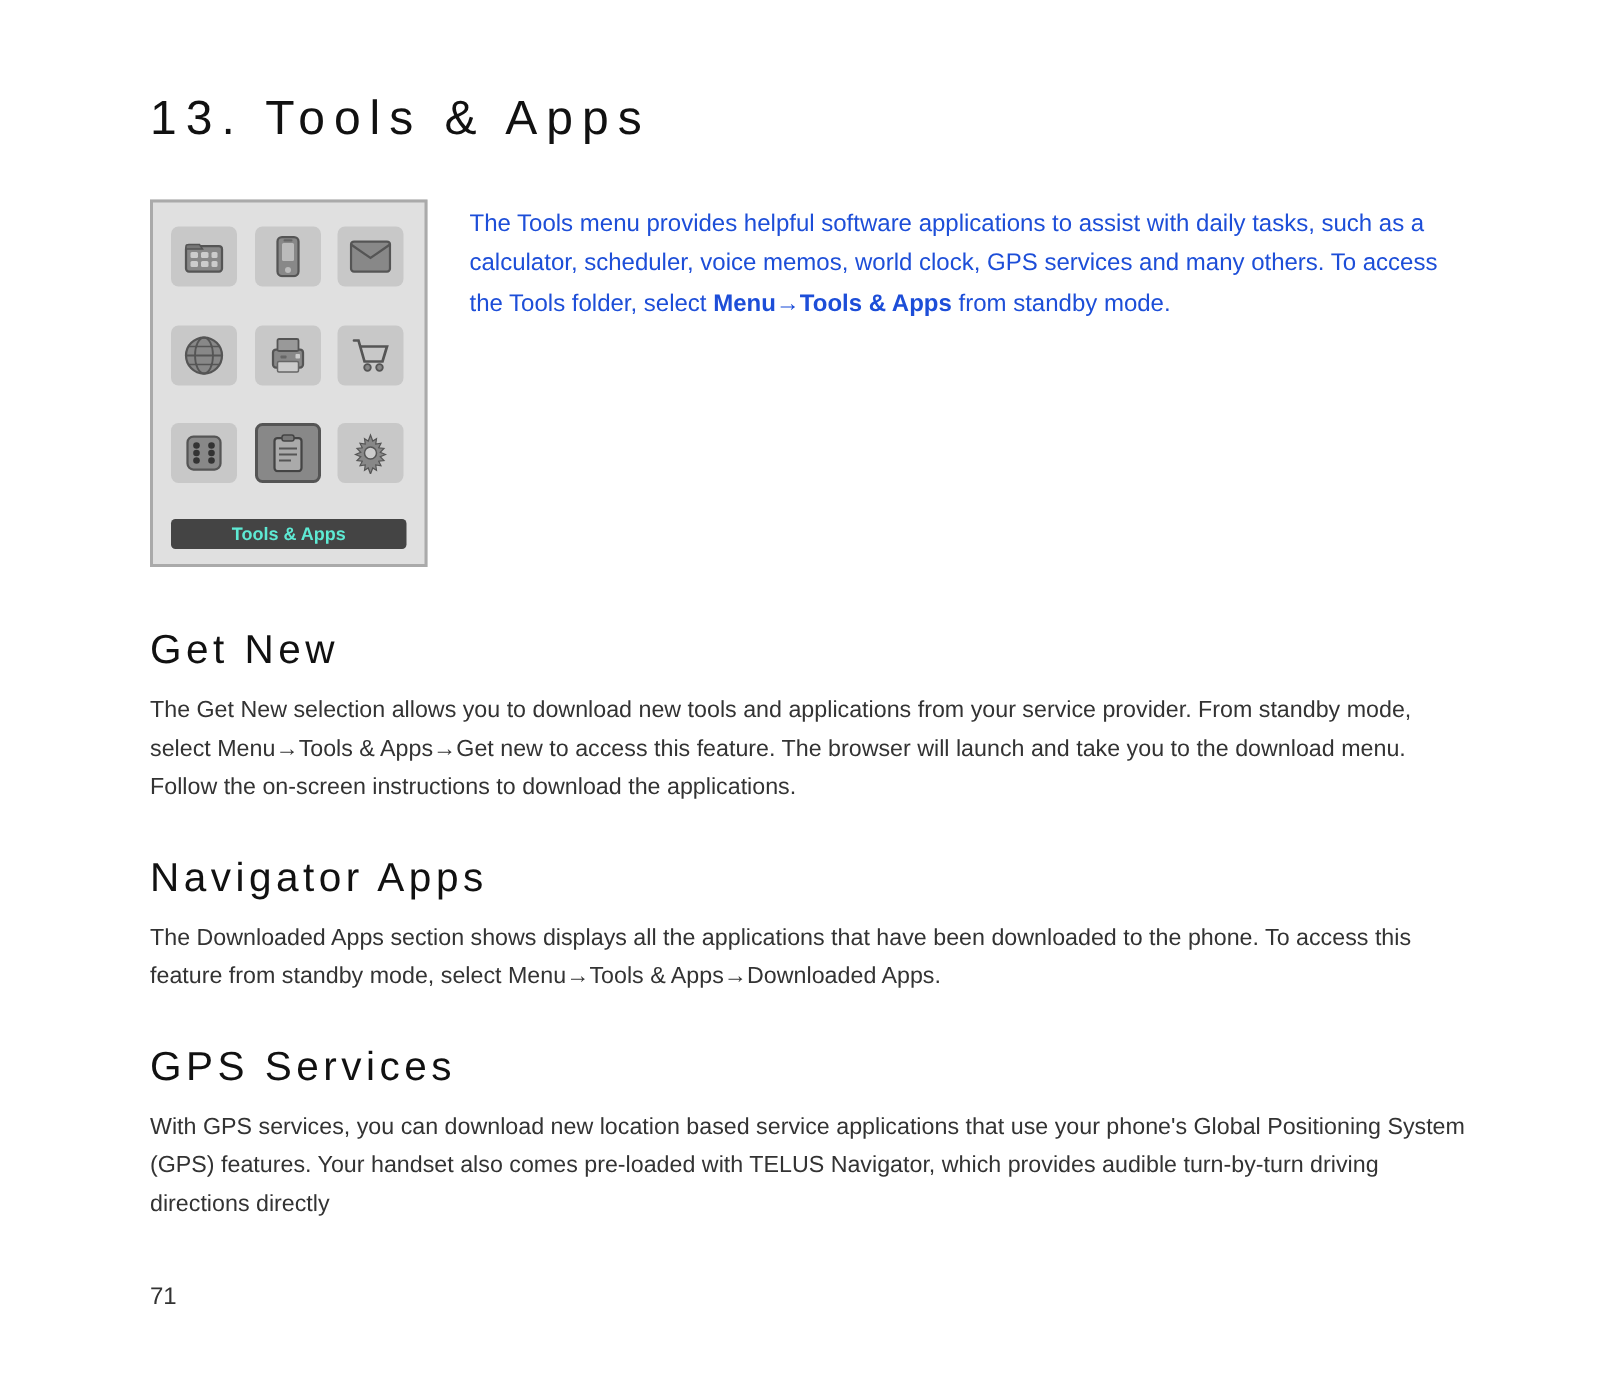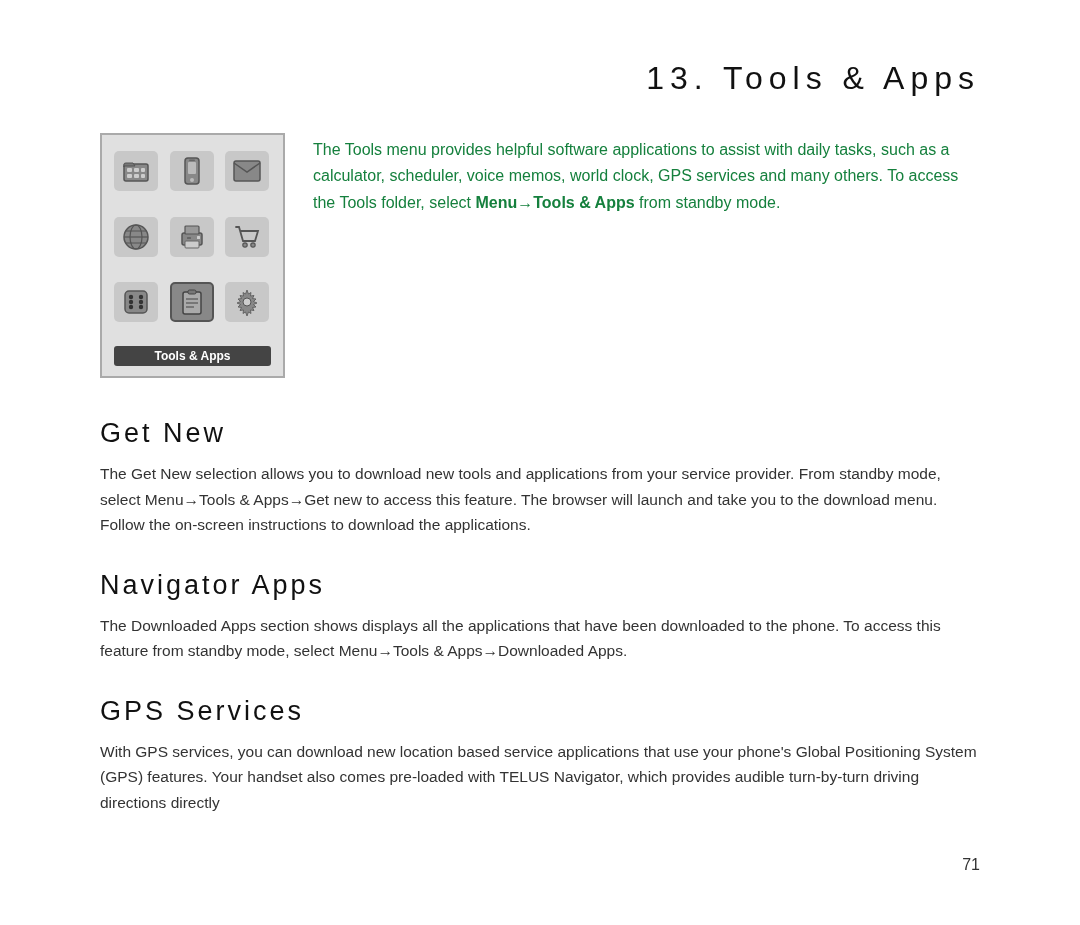--- a/index.html
+++ b/index.html
@@ -11,21 +11,21 @@
     body {
       background: #ffffff;
       font-family: Arial, sans-serif;
       width: 1080px;
       min-height: 925px;
       padding: 60px 100px 60px 100px;
       color: #222;
     }
 
     .page-title {
-      text-align: right;
+      text-align: left;
       font-size: 32px;
       font-weight: normal;
       letter-spacing: 6px;
       margin-bottom: 36px;
       color: #111;
     }
 
     .intro-section {
       display: flex;
       flex-direction: row;
@@ -68,35 +68,35 @@
       color: #555;
     }
 
     .icon-cell.selected {
       background: #888;
       border: 2px solid #555;
     }
 
     .phone-label {
       background: #444;
-      color: #ffffff;
+      color: #5eead4;
       font-size: 12px;
       font-weight: bold;
       padding: 3px 14px;
       border-radius: 3px;
       margin-top: 8px;
       text-align: center;
       width: 100%;
       text-align: center;
     }
 
     .intro-text {
       font-size: 16px;
       line-height: 1.65;
-      color: #15803d;
+      color: #1d4ed8;
       padding-top: 4px;
     }
 
     .intro-text strong {
       font-weight: bold;
     }
 
     .section-title {
       font-size: 27px;
       font-weight: normal;
@@ -111,21 +111,21 @@
       line-height: 1.65;
       color: #333;
       margin-bottom: 32px;
     }
 
     .section-body strong {
       font-weight: normal;
     }
 
     .page-number {
-      text-align: right;
+      text-align: left;
       font-size: 16px;
       color: #333;
       margin-top: 40px;
     }
   </style>
 </head>
 <body>
 
 <h1 class="page-title">13.   Tools &amp; Apps</h1>
 

